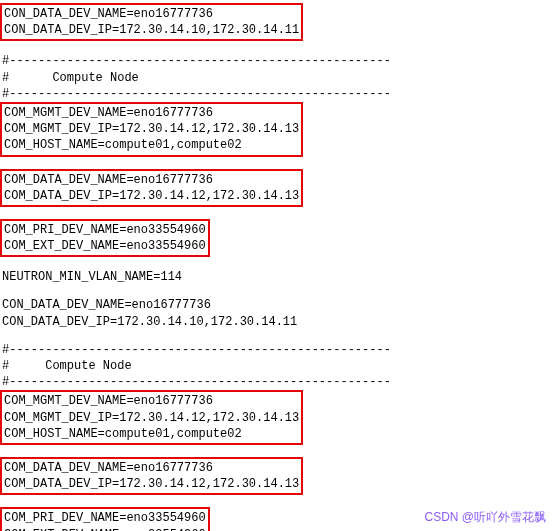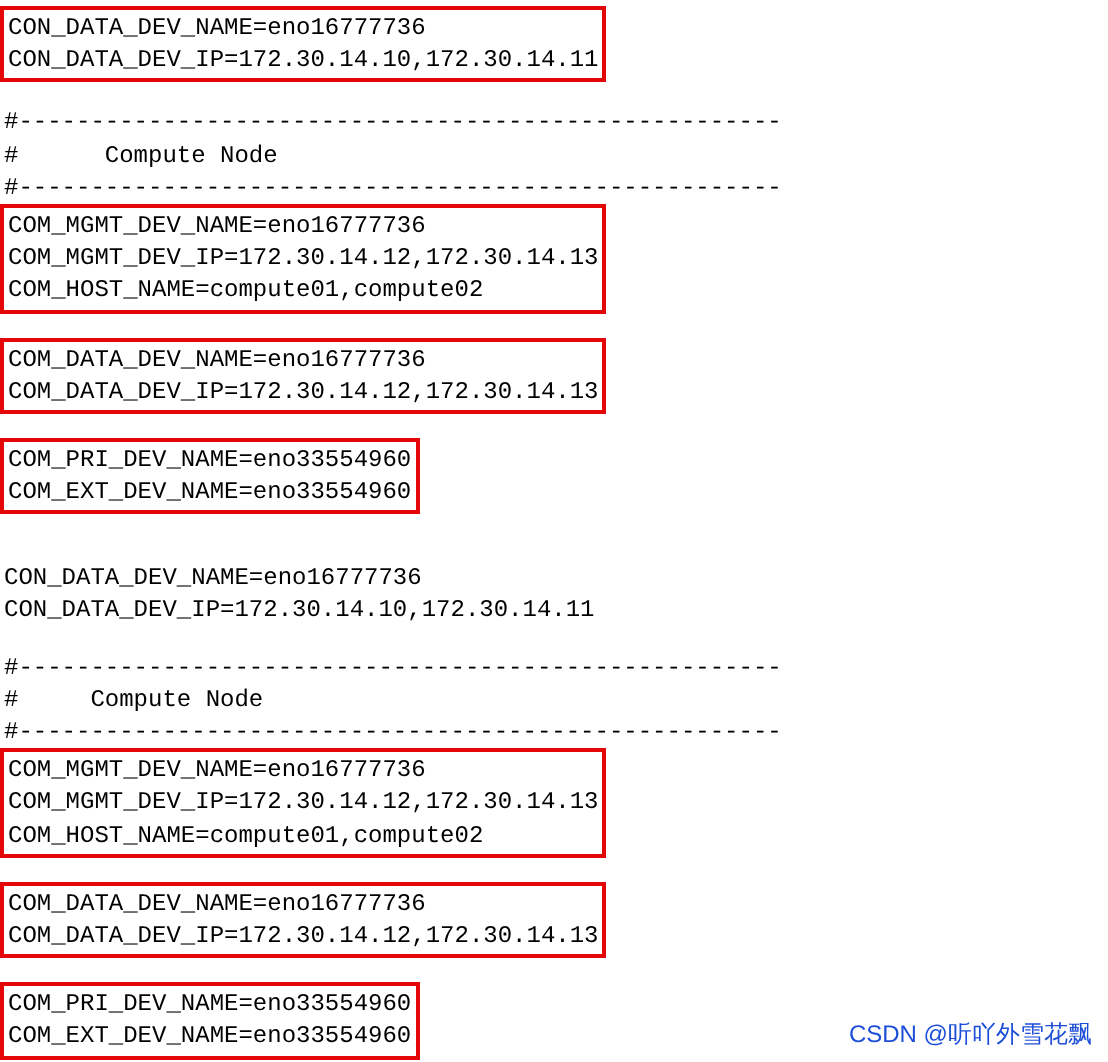--- a/index.html
+++ b/index.html
@@ -34,21 +34,21 @@
     .red-box .line {
       padding: 0;
     }
     .spacer {
       height: 12px;
     }
     .watermark {
       position: absolute;
       bottom: 6px;
       right: 8px;
-      color: #1d4ed8;
+      color: #8b5cf6;
       font-size: 12px;
       font-family: sans-serif;
     }
   </style>
 </head>
 <body>
 
 <div class="content">
 
   <div class="red-box">
@@ -77,20 +77,21 @@
 
   <div class="spacer"></div>
 
   <div class="red-box">
     <div class="line">COM_PRI_DEV_NAME=eno33554960</div>
     <div class="line">COM_EXT_DEV_NAME=eno33554960</div>
   </div>
 
   <div class="spacer"></div>
 
+  <div class="line">NEUTRON_MIN_VLAN_NAME=114</div>
 
   <div class="spacer"></div>
 
   <div class="line">CON_DATA_DEV_NAME=eno16777736</div>
   <div class="line">CON_DATA_DEV_IP=172.30.14.10,172.30.14.11</div>
 
   <div class="spacer"></div>
 
   <div class="line">#-----------------------------------------------------</div>
   <div class="line">#     Compute Node</div>

